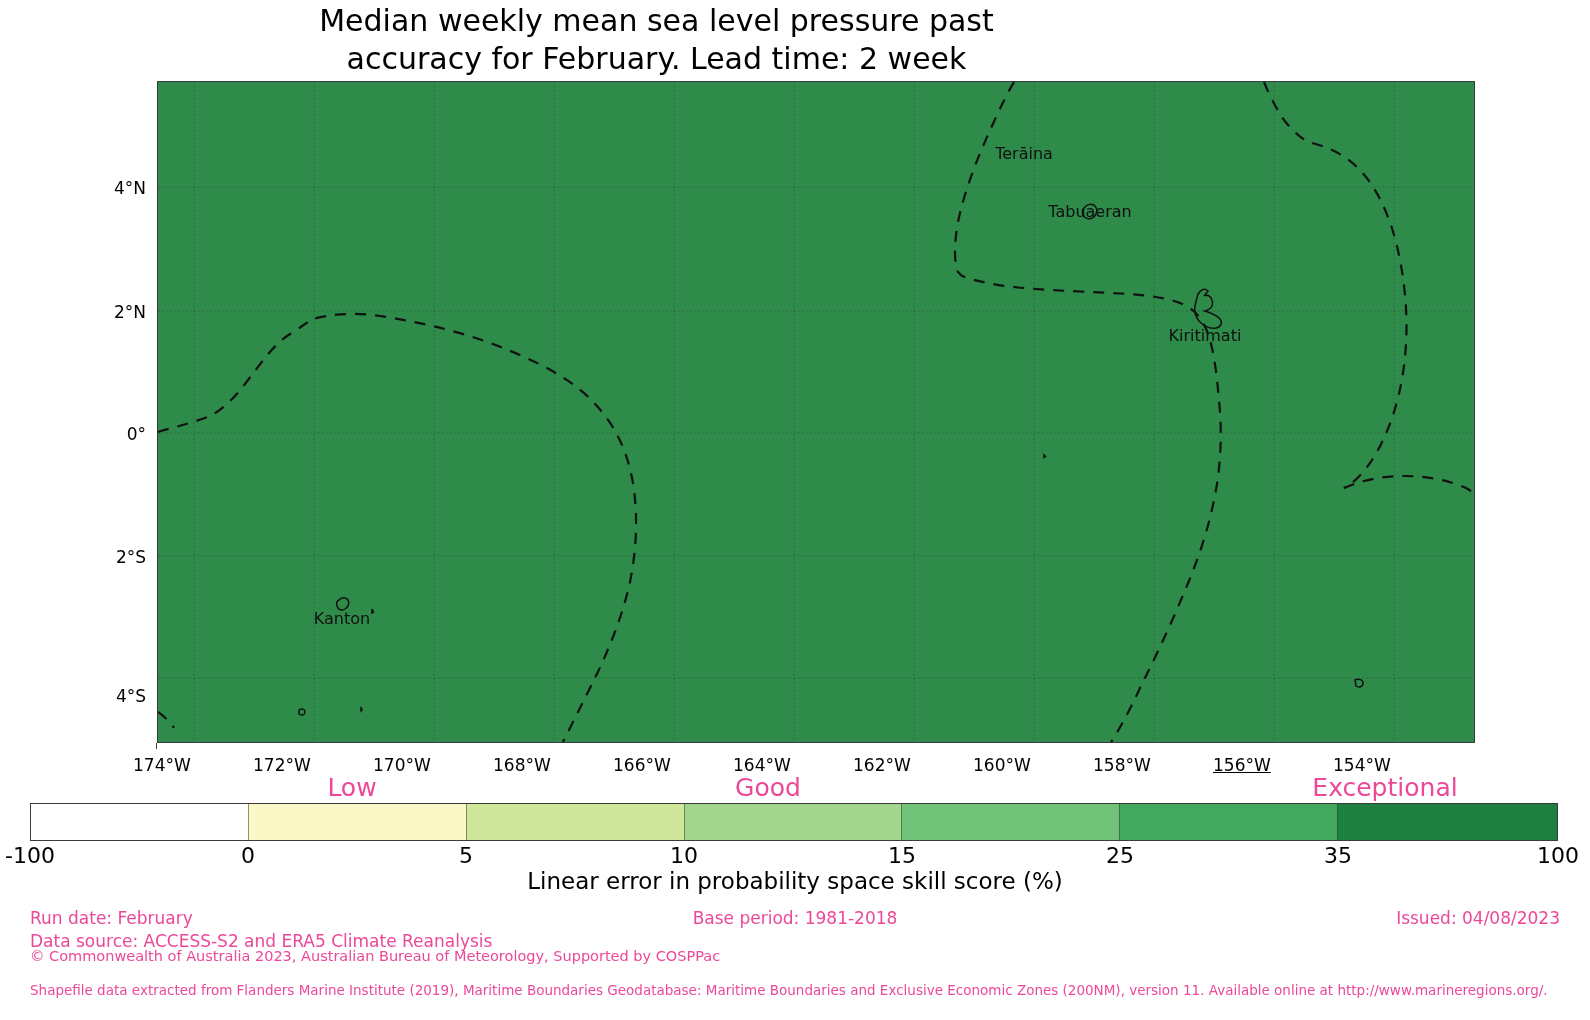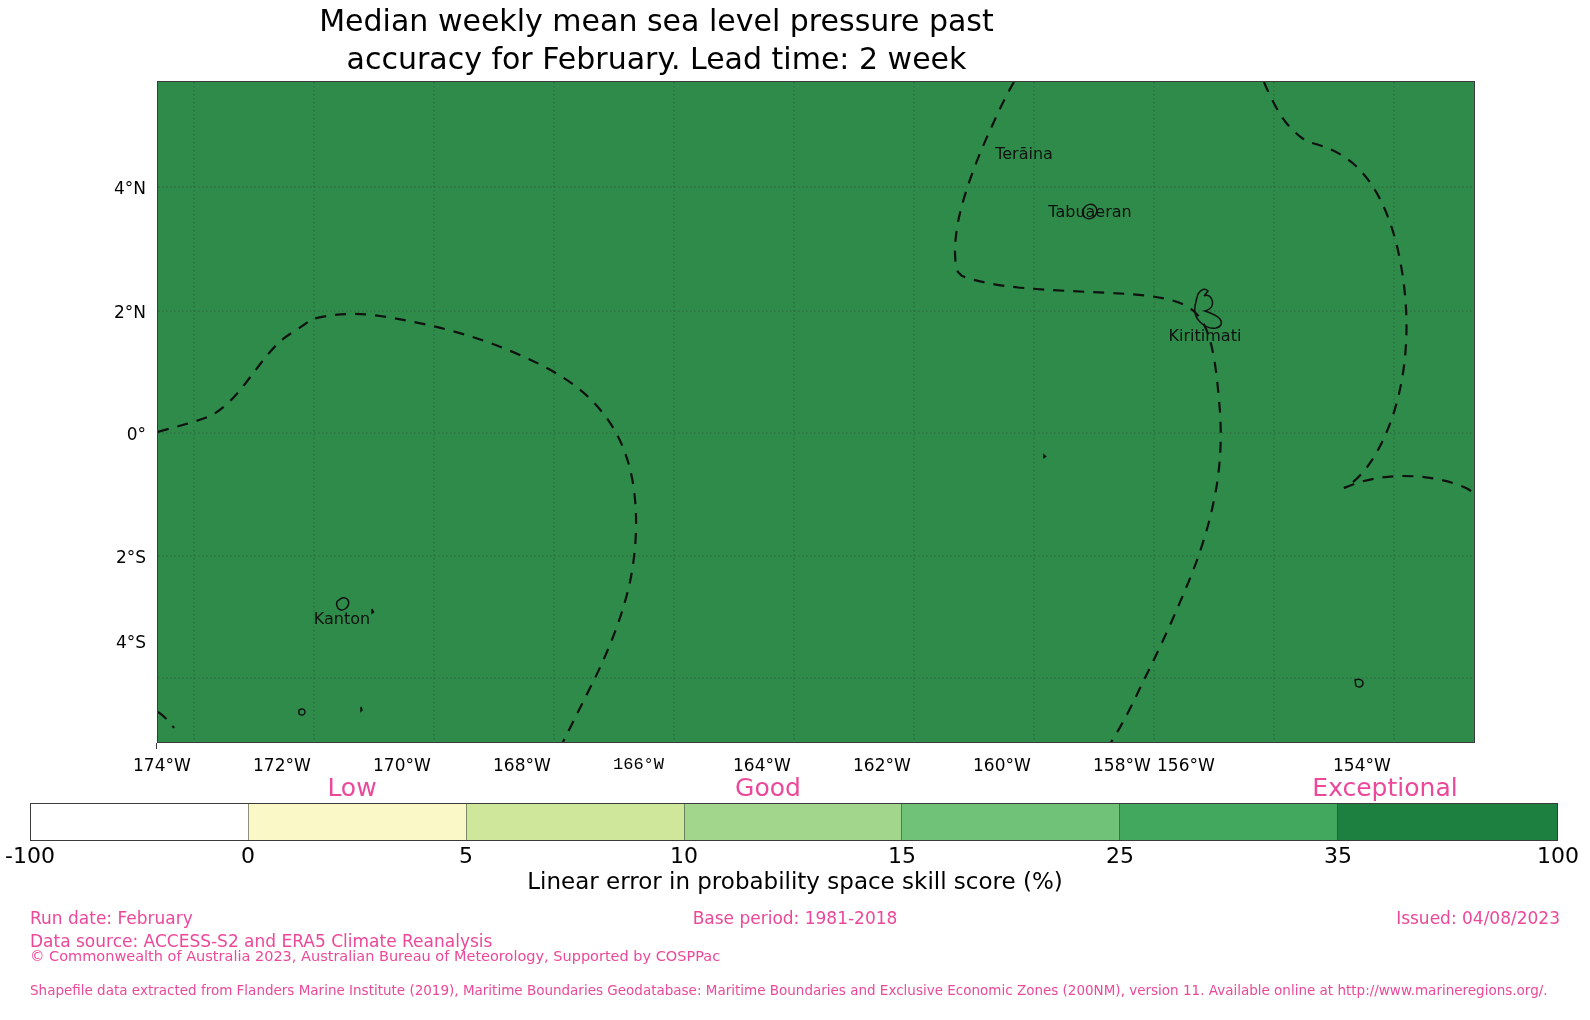--- a/index.html
+++ b/index.html
@@ -187,32 +187,32 @@
     </g>
   </svg>
 </div>
 
 <div class="tickmark" style="left:156px; top:743px; width:1px; height:6px;"></div>
 
 <div class="axis-label ylab" style="left:56px; top:178px; width:90px;">4°N</div>
 <div class="axis-label ylab" style="left:56px; top:302px; width:90px;">2°N</div>
 <div class="axis-label ylab" style="left:56px; top:424px; width:90px;">0°</div>
 <div class="axis-label ylab" style="left:56px; top:547px; width:90px;">2°S</div>
-<div class="axis-label ylab" style="left:56px; top:632px; width:90px;">4°S</div>
+<div class="axis-label ylab" style="left:56px; top:686px; width:90px;">4°S</div>
 
 <div class="axis-label xlab" style="left:133px; top:755px; width:120px;">174°W</div>
 <div class="axis-label xlab" style="left:253px; top:755px; width:120px;">172°W</div>
 <div class="axis-label xlab" style="left:373px; top:755px; width:120px;">170°W</div>
 <div class="axis-label xlab" style="left:493px; top:755px; width:120px;">168°W</div>
-<div class="axis-label xlab" style="left:613px; top:755px; width:120px;font-family:Liberation Mono, monospace;">166°W</div>
+<div class="axis-label xlab" style="left:613px; top:755px; width:120px;">166°W</div>
 <div class="axis-label xlab" style="left:733px; top:755px; width:120px;">164°W</div>
 <div class="axis-label xlab" style="left:853px; top:755px; width:120px;">162°W</div>
 <div class="axis-label xlab" style="left:973px; top:755px; width:120px;">160°W</div>
 <div class="axis-label xlab" style="left:1093px; top:755px; width:120px;">158°W</div>
-<div class="axis-label xlab" style="left:1157px; top:755px; width:120px;">156°W</div>
+<div class="axis-label xlab" style="left:1213px; top:755px; width:120px;text-decoration:underline;">156°W</div>
 <div class="axis-label xlab" style="left:1333px; top:755px; width:120px;">154°W</div>
 
 <div class="cat-label" style="left:252px; top:773px; width:200px;">Low</div>
 <div class="cat-label" style="left:668px; top:773px; width:200px;">Good</div>
 <div class="cat-label" style="left:1265px; top:773px; width:240px;">Exceptional</div>
 
 <div id="cbar-wrap">
   <div id="cbar">
     <div class="seg" style="width:218px; background:#ffffff;"></div>
     <div class="seg" style="width:218px; background:#f9f8c6;"></div>

